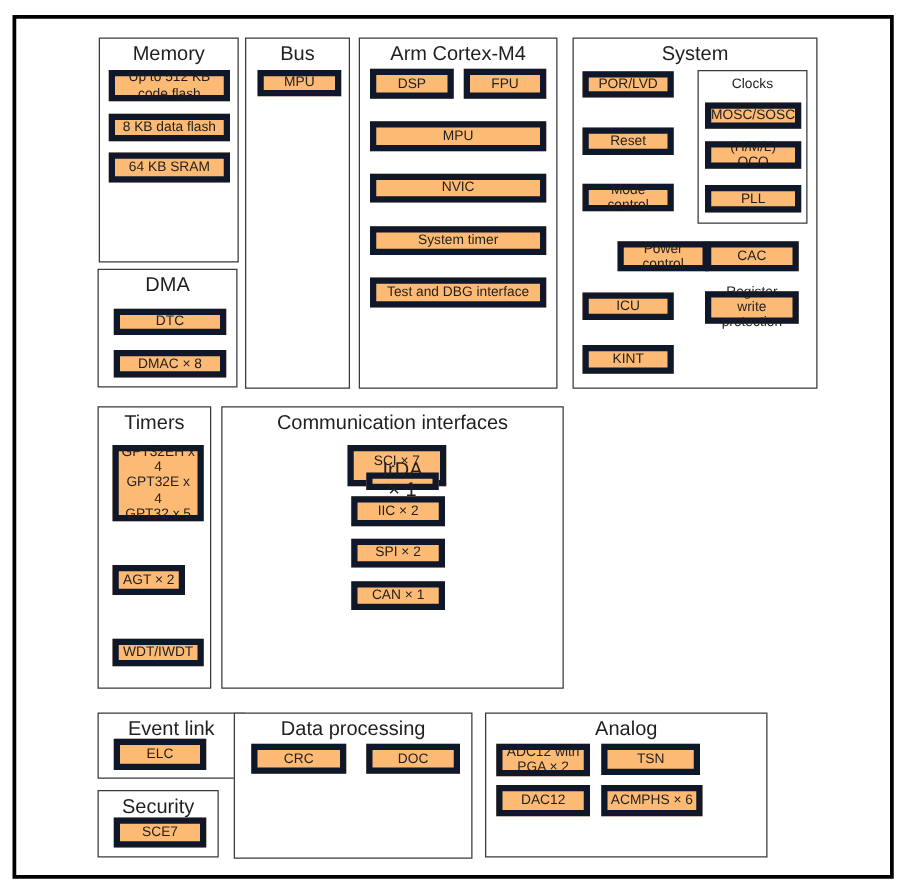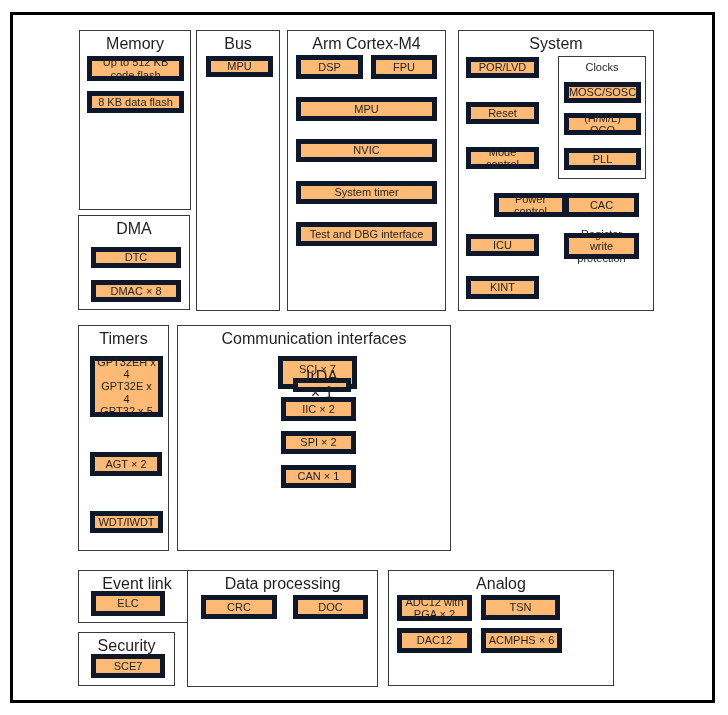--- a/index.html
+++ b/index.html
@@ -49,20 +49,21 @@
 </style>
 </head>
 <body>
 
 <div class="frame">
 
   <div class="blk" style="left:66px; top:15px; width:112px; height:180px;">
     <div class="ttl">Memory</div>
     <div class="bx" style="left:7px; top:25px; width:97px; height:25px;">Up to 512 KB code flash</div>
     <div class="bx" style="left:7px; top:60px; width:97px; height:22px;">8 KB data flash</div>
+    <div class="bx" style="left:7px; top:91px; width:97px; height:24px;">64 KB SRAM</div>
   </div>
 
   <div class="blk" style="left:65px; top:200px; width:112px; height:95px;">
     <div class="ttl">DMA</div>
     <div class="bx" style="left:12px; top:31px; width:90px; height:21px;">DTC</div>
     <div class="bx" style="left:12px; top:64px; width:90px; height:22px;">DMAC × 8</div>
   </div>
 
   <div class="blk" style="left:183px; top:15px; width:84px; height:281px;">
     <div class="ttl">Bus</div>
@@ -99,21 +100,21 @@
     <div class="bx" style="left:105px; top:202px; width:75px; height:26px;">Register write protection</div>
   </div>
 
   <div class="blk" style="left:65px; top:310px; width:91px; height:226px;">
     <div class="ttl">Timers</div>
     <div class="bx" style="left:11px; top:30px; width:73px; height:61px; flex-direction:column;">
       <span class="gpt-line">GPT32EH x 4</span>
       <span class="gpt-line">GPT32E x 4</span>
       <span class="gpt-line">GPT32 x 5</span>
     </div>
-    <div class="bx" style="left:11px; top:126px; width:72px; height:24px;">AGT × 2</div>
+    <div class="bx" style="left:11px; top:126px; width:58px; height:24px;">AGT × 2</div>
     <div class="bx" style="left:11px; top:185px; width:73px; height:22px;">WDT/IWDT</div>
   </div>
 
   <div class="blk" style="left:164px; top:310px; width:274px; height:226px;">
     <div class="ttl">Communication interfaces</div>
     <div class="bx" style="left:100px; top:30px; width:79px; height:33px; align-items:flex-start; padding-top:2px;">
       <span>SCI × 7</span>
       <div class="bx bx-sm" style="left:10px; top:17px; width:58px; height:14px; line-height:1;">IrDA × 1</div>
     </div>
     <div class="bx" style="left:103px; top:71px; width:75px; height:24px;">IIC × 2</div>

